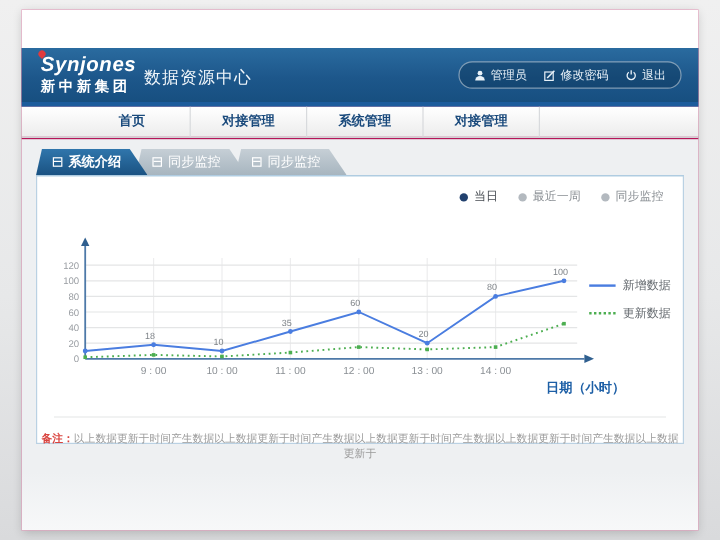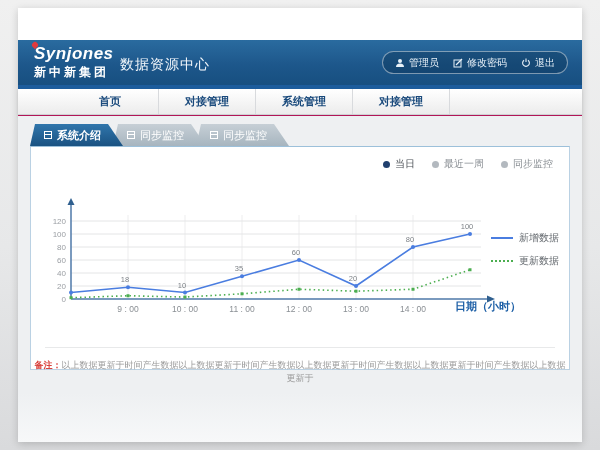--- a/index.html
+++ b/index.html
@@ -54,21 +54,21 @@
     background:#fff; border:1px solid #bad1e3; border-top-color:#9cc0da; }
 
   
   .filters { position:absolute; top:10px; right:16px; display:flex; gap:17px; }
   .filter { display:flex; align-items:center; gap:5px; font-size:10px; color:#8a8f94; cursor:pointer; }
   .filter .dot { width:7px; height:7px; border-radius:50%; background:#b3b9bf; }
   .filter.selected { color:#474c52; }
   .filter.selected .dot { background:#21406e; }
 
   .ylabel { position:absolute; left:36px; top:24px; font-size:11px; font-weight:bold; color:#1d5fa6; }
-  .xlabel { position:absolute; left:424px; top:152px; font-size:11px; font-weight:bold; color:#1d5fa6; }
+  .xlabel { position:absolute; left:424px; top:169px; font-size:11px; font-weight:bold; color:#1d5fa6; }
 
   .chart-wrap { position:absolute; left:8px; top:44px; width:460px; height:134px; }
 
   .legend { position:absolute; left:460px; top:84px; display:flex; flex-direction:column; gap:9px; }
   .legend-row { display:flex; align-items:center; gap:6px; cursor:pointer; }
   .legend-sample { width:22px; height:0; }
   .legend-sample.solid { border-top:2px solid #4a7de0; }
   .legend-sample.dotted { border-top:2px dotted #4cae50; }
   .legend-label { font-size:10px; color:#666b70; }
 

